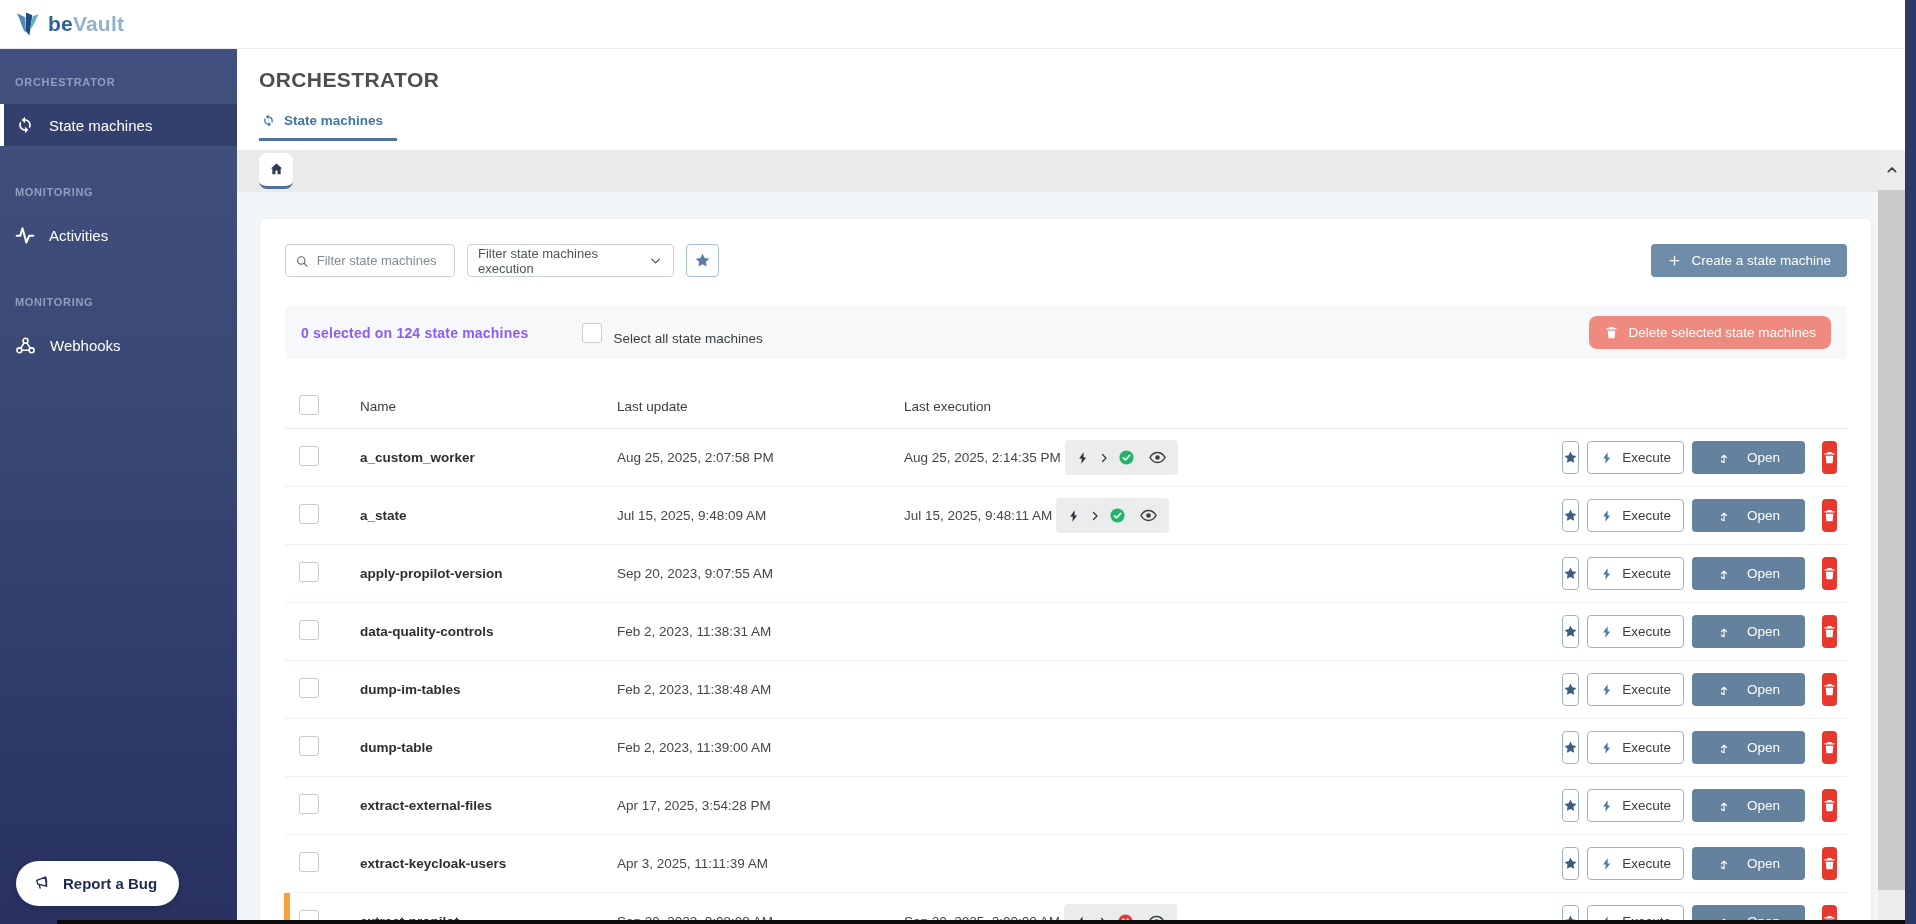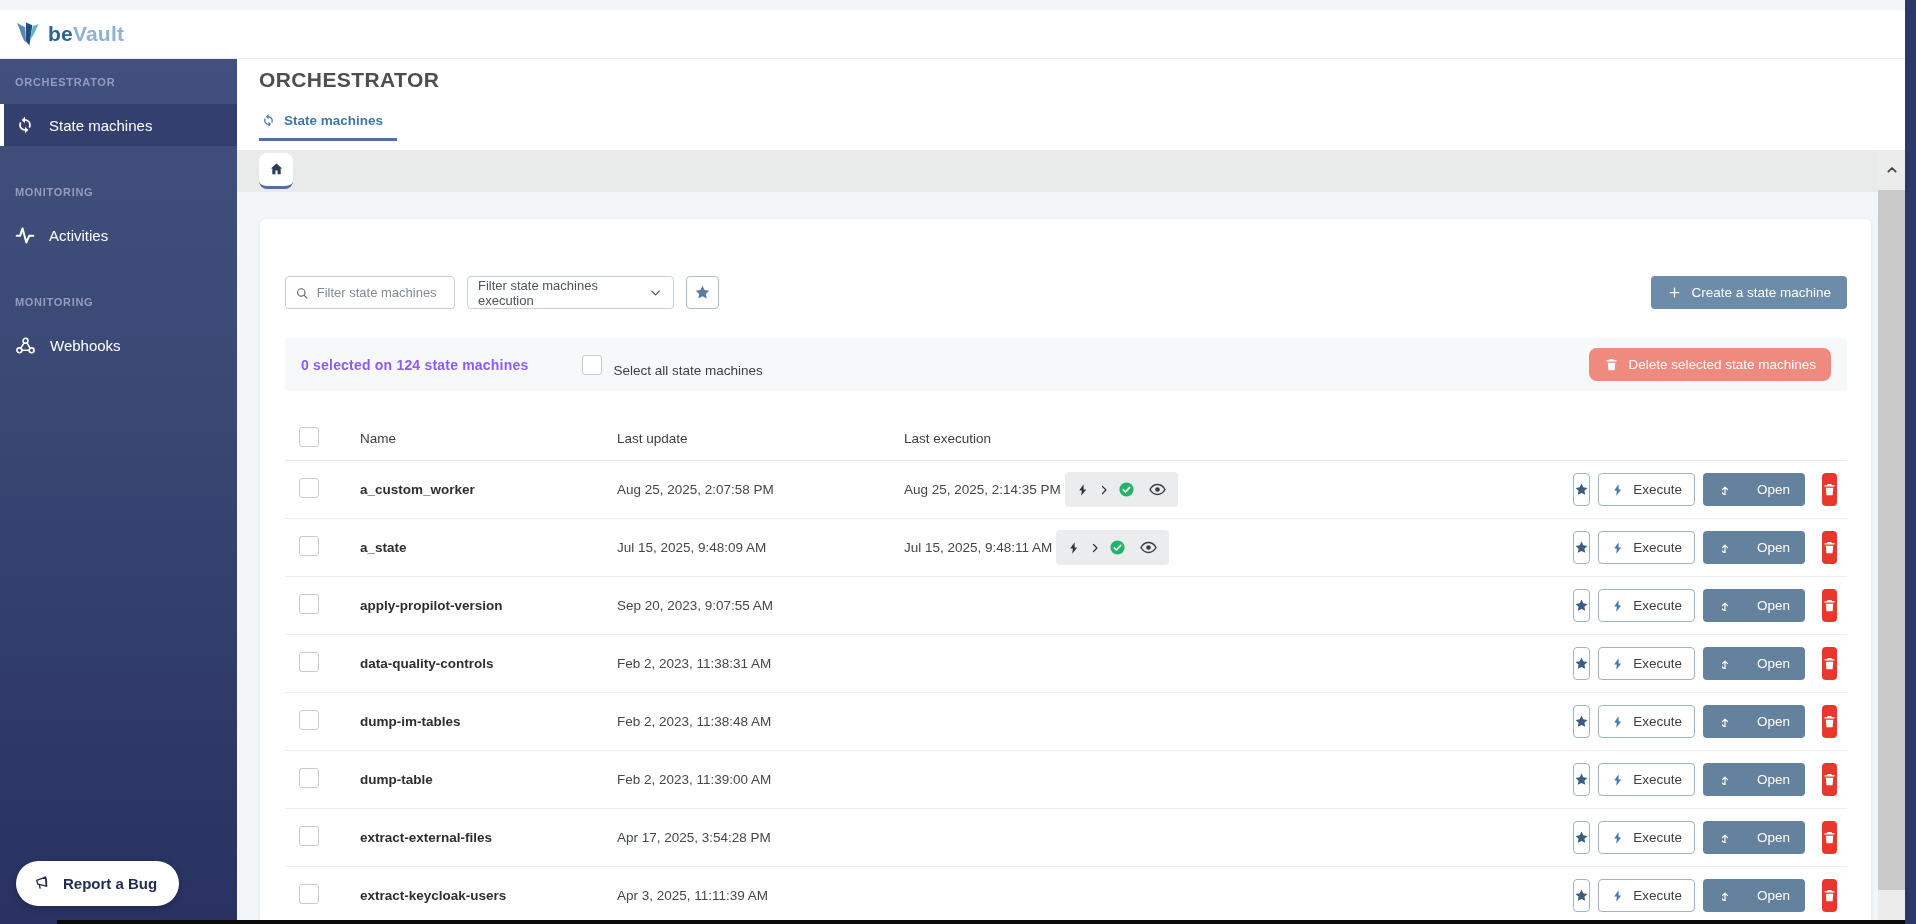--- a/index.html
+++ b/index.html
@@ -4,21 +4,21 @@
 <style>
   * { margin:0; padding:0; box-sizing:border-box; }
   html,body { width:1916px; height:924px; overflow:hidden; }
   body {
     font-family:"Liberation Sans","DejaVu Sans",sans-serif;
     background:#f3f6f8; position:relative; color:#3c4043;
   }
   svg { display:block; }
 
   
-  .topbar { position:absolute; top:10px; left:0; width:100%; height:49px; background:#fff;
+  .topbar { position:absolute; top:0; left:0; width:100%; height:49px; background:#fff;
     border-bottom:1px solid #ececec; display:flex; align-items:center; padding-left:14px; z-index:5; }
   .logo { display:flex; align-items:center; gap:7px; }
   .logo-text { font-size:21px; font-weight:700; letter-spacing:.2px; }
   .logo-be { color:#2b6297; } .logo-vault { color:#8fb2d1; }
 
   
   .sidebar { position:absolute; top:49px; left:0; width:237px; height:875px;
     background:linear-gradient(180deg,#41507e 0%,#3a4874 40%,#2e3967 78%,#293262 100%);
     padding-top:27px; z-index:4; }
   .side-section { margin-bottom:40px; }
@@ -42,21 +42,21 @@
     border-bottom:3px solid #50719b; cursor:pointer; }
   .tabstrip { height:42px; background:#e9eaea; display:flex; align-items:center; padding-left:22px; }
   .home-tab { width:34px; height:36px; background:#fff; border:none; border-radius:8px;
     border-bottom:3px solid #53719b; display:flex; align-items:center; justify-content:center;
     color:#2c3c55; cursor:pointer; }
   .content { height:calc(100% - 143px); padding:27px 45px 0 23px; overflow:hidden; }
   .card { background:#fff; border-radius:6px; box-shadow:0 1px 4px rgba(30,40,60,.09);
     height:calc(100% + 40px); padding:25px 24px 0 25px; }
 
   
-  .filter-row { display:flex; align-items:center;margin-top:32px; }
+  .filter-row { display:flex; align-items:center; }
   .search-box { width:170px; height:33px; border:1px solid #c8d1d9; border-radius:4px;
     display:flex; align-items:center; gap:8px; padding:0 9px; background:#fff; color:#5c666e; }
   .search-box input { border:none; outline:none; width:100%; font-size:13px; color:#444;
     font-family:inherit; background:transparent; }
   .search-box input::placeholder { color:#818b94; }
   .select-box { width:207px; height:33px; border:1px solid #c8d1d9; border-radius:4px; margin-left:12px;
     display:flex; align-items:center; justify-content:space-between; padding:0 10px;
     font-size:13px; color:#4c555c; background:#fff; cursor:pointer; }
   .star-filter-btn { width:33px; height:33px; border:1px solid #a9bdd1; border-radius:4px; margin-left:12px;
     background:#fff; color:#5b7ca3; display:flex; align-items:center; justify-content:center; cursor:pointer; }
@@ -91,21 +91,21 @@
     height:35px; padding:0 11px; color:#2f3337; }
   .sm-row.status-success .chip, .sm-row.status-error .chip { display:inline-flex; }
   .chip .eye { margin-left:5px; color:#3c4043; }
   .actions { display:flex; align-items:center; justify-content:flex-end; gap:8px; padding-right:10px; }
   .star-btn { width:31px; height:33px; background:#fff; border:1px solid #9db4c9; border-radius:4px;
     color:#3d5c80; display:flex; align-items:center; justify-content:center; cursor:pointer; }
   .exec-btn { height:33px; background:#fff; border:1px solid #9db4c9; border-radius:4px; color:#3c4043;
     font-size:13.5px; font-family:inherit; display:flex; align-items:center; gap:8px; padding:0 12px; cursor:pointer; }
   .exec-btn .ic { color:#4779a8; }
   .open-btn { height:33px; background:#64819d; border:none; border-radius:4px; color:#fff;
-    font-size:13.5px; font-family:inherit; display:flex; align-items:center; gap:25px; padding:0 15px; cursor:pointer; }
+    font-size:13.5px; font-family:inherit; display:flex; align-items:center; gap:16px; padding:0 25px; cursor:pointer; }
   .trash-btn { width:30px; height:33px; background:#e8382d; border:none; border-radius:4px; color:#fff;
     display:flex; align-items:center; justify-content:center; margin-left:9px; cursor:pointer; }
 
   
   .vsb { position:absolute; left:1878px; width:27px; top:150px; bottom:0; background:#ececec; z-index:6; }
   .vsb-btn { height:40px; display:flex; align-items:center; justify-content:center; color:#3f3f3f;
     cursor:pointer; background:#ececec; border:none; width:100%; }
   .vsb-thumb { position:absolute; top:40px; left:0; width:100%; height:700px; background:#c9c9c9; cursor:pointer; }
   .right-edge { position:absolute; left:1905px; top:0; width:11px; height:100%; background:#2c3966; z-index:10; }
   .bottom-edge { position:absolute; left:57px; bottom:0; width:1848px; height:4px; background:#0b0b0b; z-index:11; }

